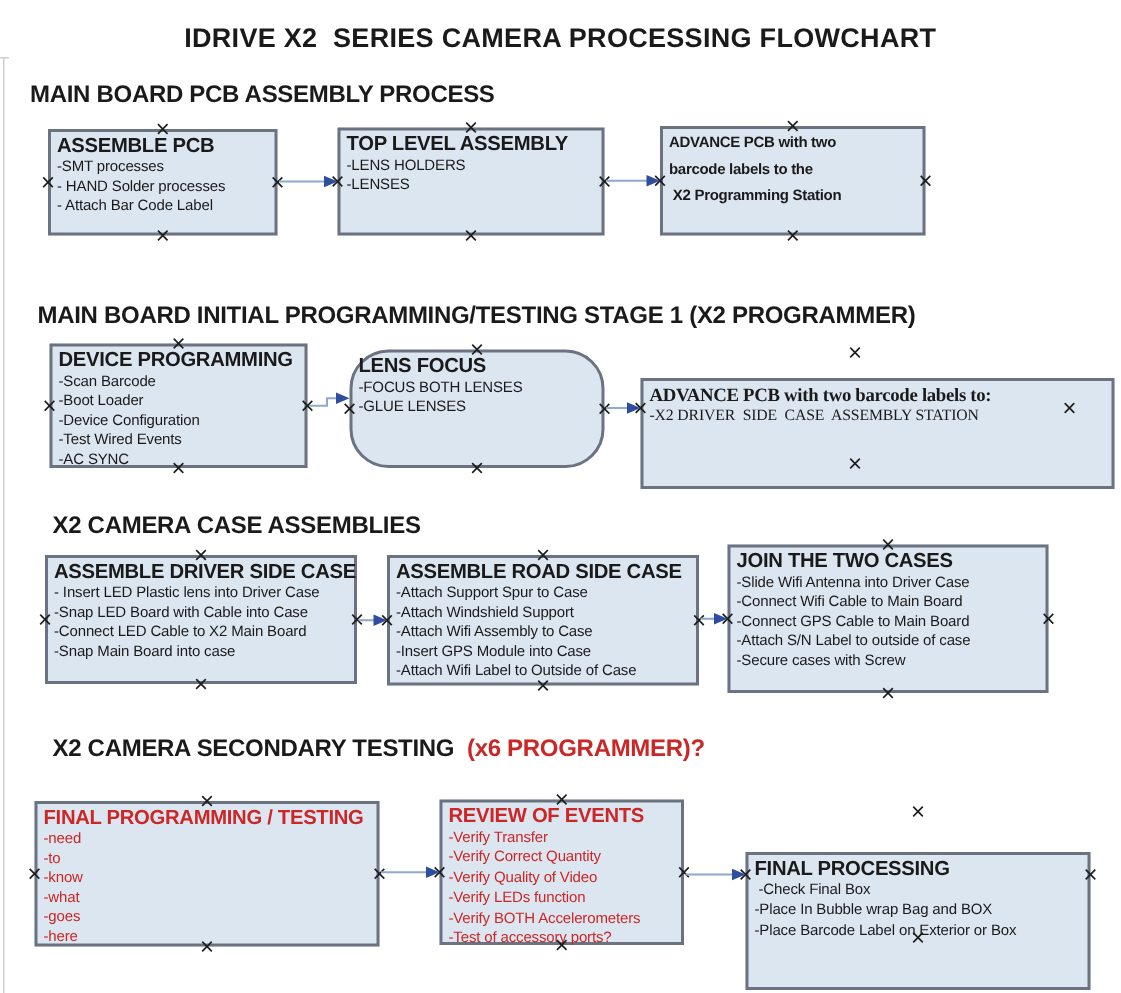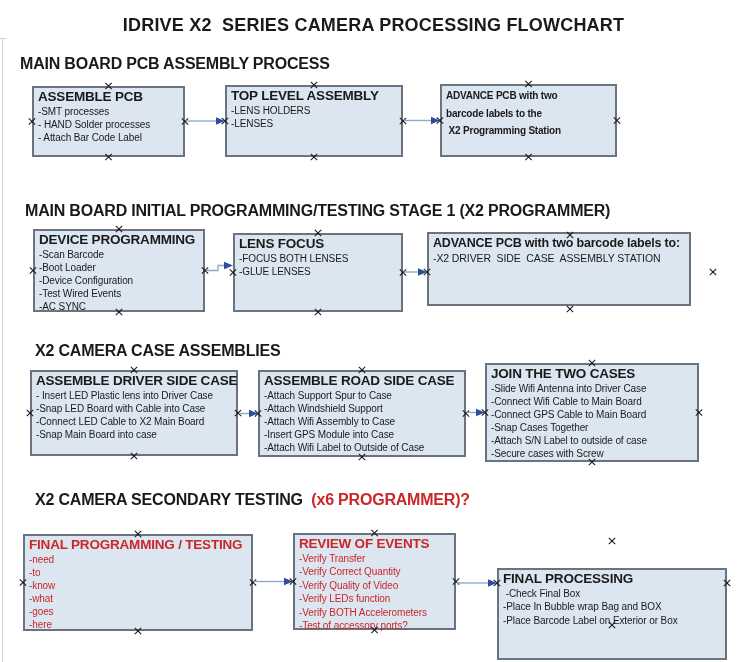--- a/index.html
+++ b/index.html
@@ -63,26 +63,26 @@
       <div class="bt"> X2 Programming Station</div>
     </div>
   <div class="box" style="left:33px;top:229px;width:172px;height:83px;">
       <div class="bt">DEVICE PROGRAMMING</div>
       <div class="bi">-Scan Barcode</div>
       <div class="bi">-Boot Loader</div>
       <div class="bi">-Device Configuration</div>
       <div class="bi">-Test Wired Events</div>
       <div class="bi">-AC SYNC</div>
     </div>
-  <div class="box" style="left:233px;top:233px;width:170px;height:79px;">
+  <div class="box" style="left:233px;top:233px;width:170px;height:79px;border-radius:26px;">
       <div class="bt">LENS FOCUS</div>
       <div class="bi">-FOCUS BOTH LENSES</div>
       <div class="bi">-GLUE LENSES</div>
     </div>
-  <div class="box wide-title" style="left:427px;top:232px;width:264px;height:74px;">
+  <div class="box wide-title" style="left:427px;top:252px;width:316px;height:74px;font-family:Liberation Serif, serif;">
       <div class="bt">ADVANCE PCB with two barcode labels to:</div>
       <div class="bi">-X2 DRIVER  SIDE  CASE  ASSEMBLY STATION</div>
     </div>
   <div class="box" style="left:30px;top:370px;width:208px;height:86px;">
       <div class="bt">ASSEMBLE DRIVER SIDE CASE</div>
       <div class="bi">- Insert LED Plastic lens into Driver Case</div>
       <div class="bi">-Snap LED Board with Cable into Case</div>
       <div class="bi">-Connect LED Cable to X2 Main Board</div>
       <div class="bi">-Snap Main Board into case</div>
     </div>
@@ -92,21 +92,20 @@
       <div class="bi">-Attach Windshield Support</div>
       <div class="bi">-Attach Wifi Assembly to Case</div>
       <div class="bi">-Insert GPS Module into Case</div>
       <div class="bi">-Attach Wifi Label to Outside of Case</div>
     </div>
   <div class="box" style="left:485px;top:363px;width:214px;height:99px;">
       <div class="bt">JOIN THE TWO CASES</div>
       <div class="bi">-Slide Wifi Antenna into Driver Case</div>
       <div class="bi">-Connect Wifi Cable to Main Board</div>
       <div class="bi">-Connect GPS Cable to Main Board</div>
-      <div class="bi">-Snap Cases Together</div>
       <div class="bi">-Attach S/N Label to outside of case</div>
       <div class="bi">-Secure cases with Screw</div>
     </div>
   <div class="box red-box" style="left:23px;top:534px;width:230px;height:97px;">
       <div class="bt">FINAL PROGRAMMING / TESTING</div>
       <div class="bi">-need</div>
       <div class="bi">-to</div>
       <div class="bi">-know</div>
       <div class="bi">-what</div>
       <div class="bi">-goes</div>

